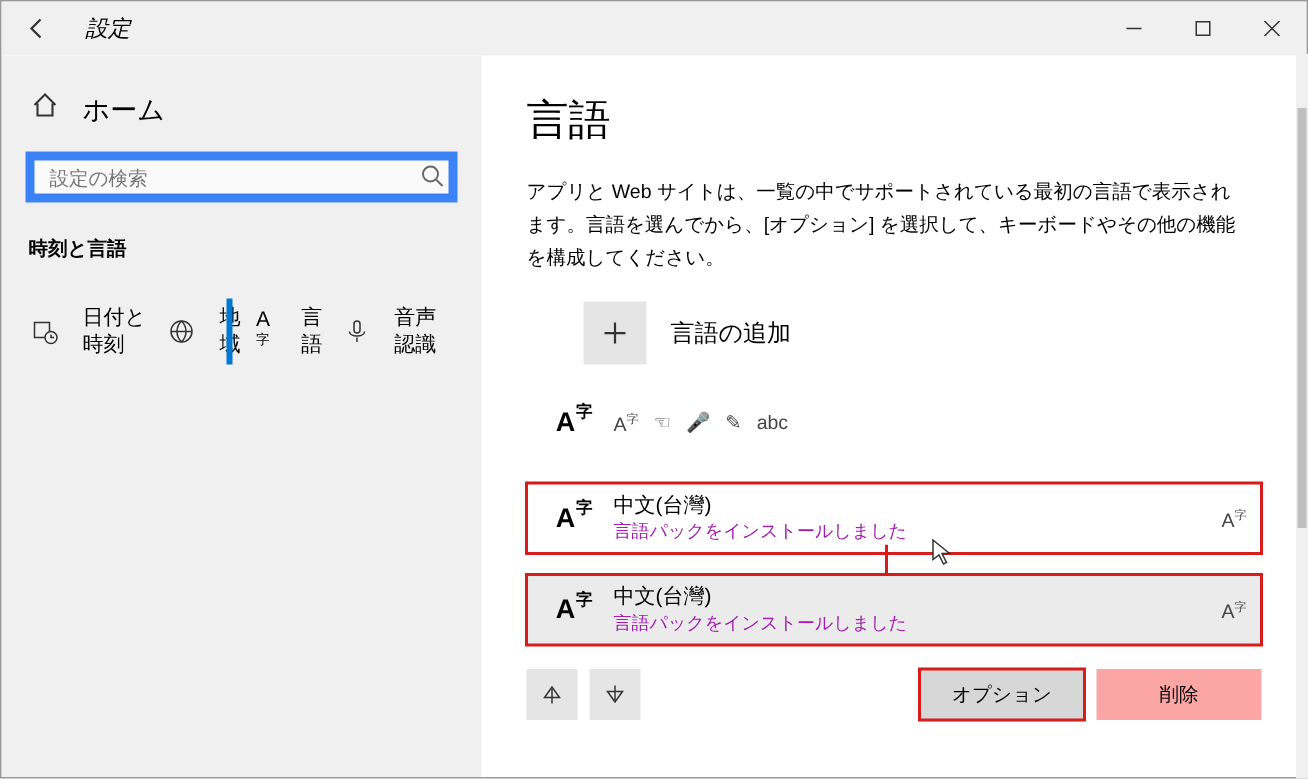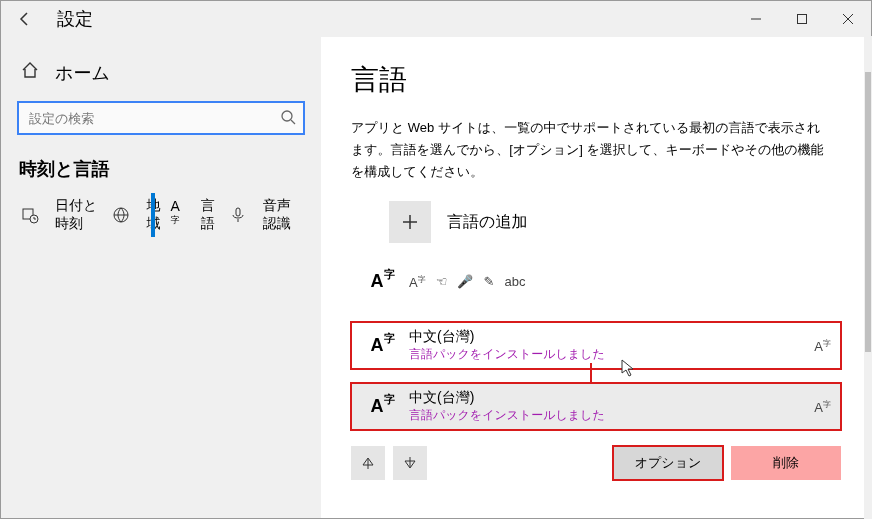--- a/index.html
+++ b/index.html
@@ -1,28 +1,28 @@
 <!DOCTYPE html>
 <html><head>
 <meta charset="utf-8">
 <style>
 * { margin: 0; padding: 0; box-sizing: border-box; font-family: "Yu Gothic UI", "Meiryo", sans-serif; }
 body { width: 872px; height: 519px; background: #fff; display: flex; flex-direction: column; border: 1px solid #999; overflow: hidden; }
 .titlebar { height: 36px; display: flex; align-items: center; background: #f0f0f0; }
 .titlebar .back { width: 48px; display: flex; align-items: center; justify-content: center; height: 100%; }
-.titlebar .title { font-size: 18px; padding-left: 8px; flex: 1; }
+.titlebar .title { font-size: 15px; padding-left: 8px; flex: 1; font-style: italic; }
 .titlebar .controls { display: flex; }
 .titlebar .controls .btn { width: 46px; height: 36px; display: flex; align-items: center; justify-content: center; font-size: 12px; }
 .main { flex: 1; display: flex; overflow: hidden; }
 .sidebar { width: 320px; background: #f0f0f0; padding: 0 16px 16px 16px; display: flex; flex-direction: column; }
 .home-row { display: flex; align-items: flex-start; gap: 16px; padding: 12px 4px 12px 4px; margin-top: 12px; font-size: 18px; }
 .search { position: relative; margin-top: 4px; }
-.search input { width: 100%; height: 34px; border: 2px solid #3b82f6; background: #fafafa; padding: 0 34px 0 10px; font-size: 13px; }
+.search input { width: 100%; height: 34px; border: 6px solid #3b82f6; background: #fafafa; padding: 0 34px 0 10px; font-size: 13px; }
 .search .icon { position: absolute; right: 8px; top: 7px; }
-.category-label { font-size: 18px; font-weight: bold; margin-top: 22px; margin-bottom: 4px; padding-left: 2px; }
+.category-label { font-size: 13px; font-weight: bold; margin-top: 22px; margin-bottom: 16px; padding-left: 2px; }
 .nav { display: flex; flex-direction: row; }
 .nav-item { display: flex; align-items: center; gap: 16px; padding: 12px 4px; font-size: 14px; position: relative; }
 .nav-item.active::before { content: ""; position: absolute; left: -16px; top: 8px; bottom: 8px; width: 4px; background: #0078d4; }
 .nav-item .icon { width: 20px; display: flex; justify-content: center; }
 .content { flex: 1; padding: 24px 30px 12px 30px; overflow: hidden; position: relative; }
 .page-title { font-size: 28px; font-weight: 400; margin-bottom: 18px; }
 .desc { font-size: 13px; line-height: 1.7; margin-bottom: 18px; max-width: 480px; }
 .add-row { display: flex; align-items: center; gap: 16px; margin-bottom: 22px; padding-left: 38px; }
 .add-btn { width: 42px; height: 42px; background: #e5e5e5; display: flex; align-items: center; justify-content: center; font-size: 20px; }
 .lang-row { display: flex; align-items: center; gap: 16px; padding: 6px 10px; position: relative; }

